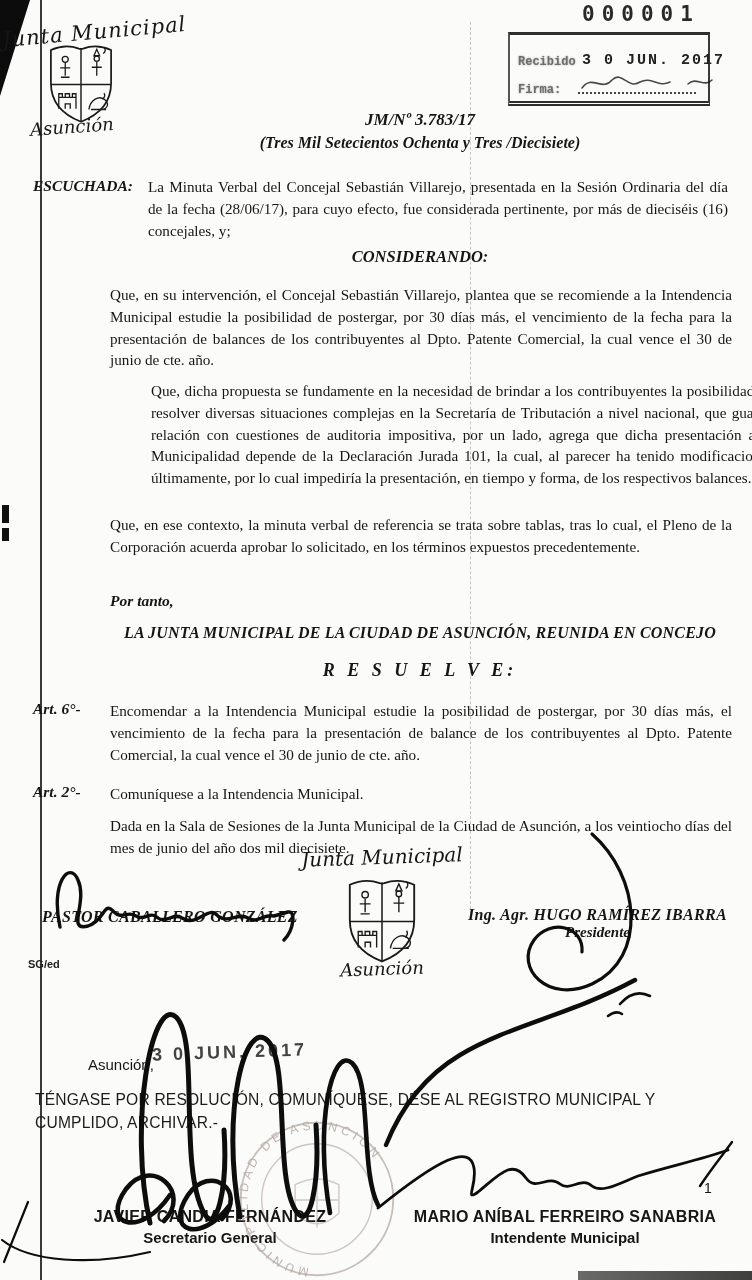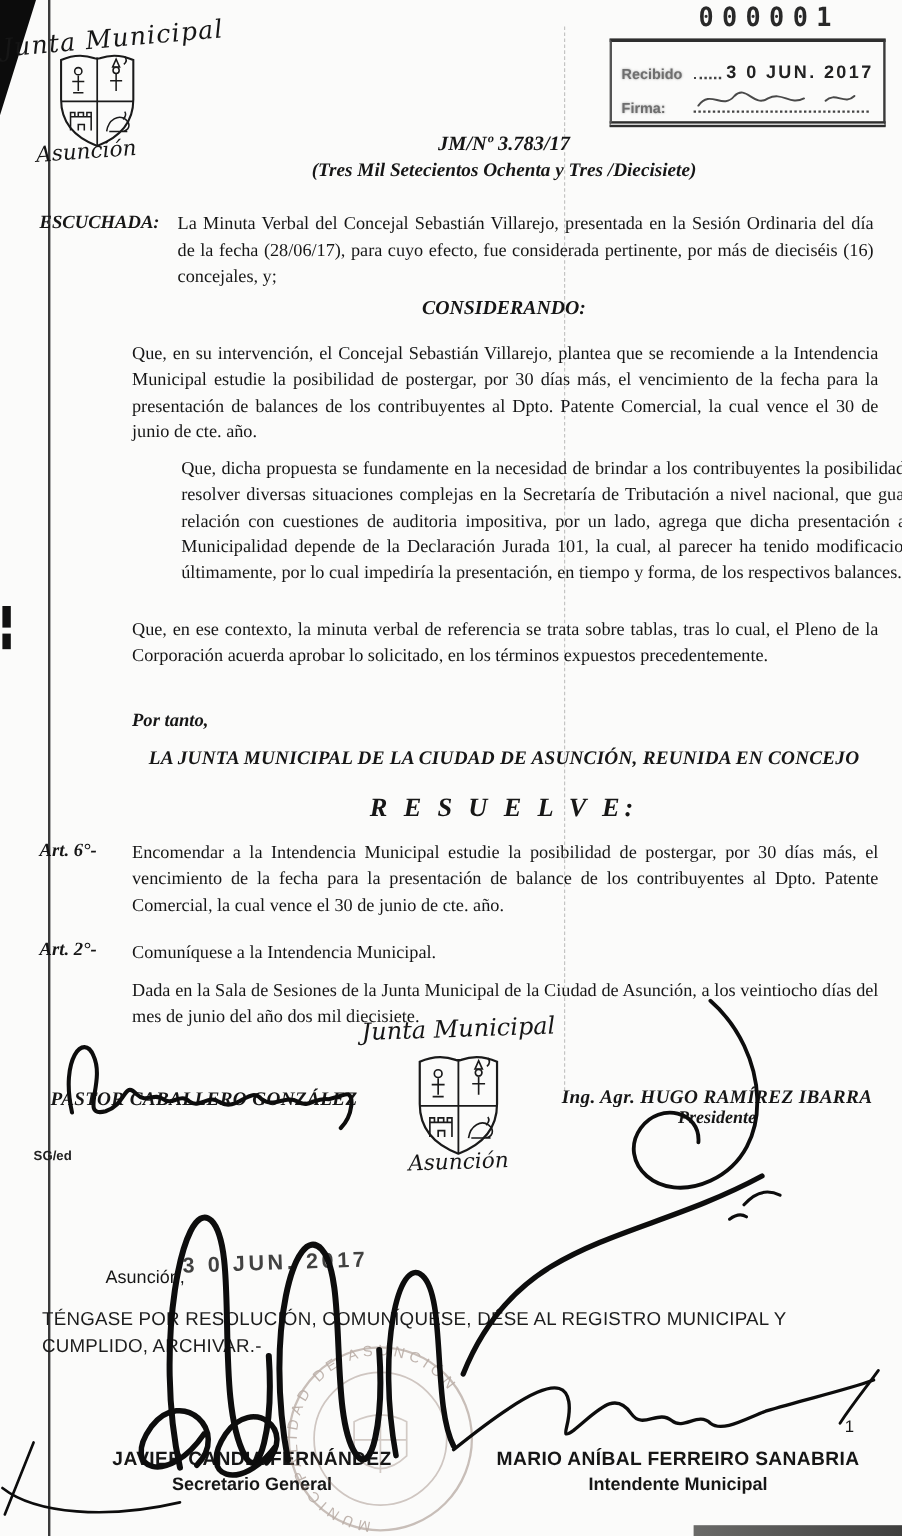--- a/index.html
+++ b/index.html
@@ -18,41 +18,41 @@
   .bottom-strip{left:578px;top:1271px;width:174px;height:9px;background:linear-gradient(90deg,#6a6a68,#3f3f3e);}
   
   .script{font-family:"DejaVu Serif", serif;font-style:italic;}
   .lh-org{left:2px;top:20px;font-size:21px;transform:rotate(-5deg);letter-spacing:1px;}
   .lh-city{left:30px;top:116px;font-size:18px;transform:rotate(-4deg);}
   .center-org{left:262px;top:845px;width:240px;text-align:center;font-size:20px;transform:rotate(-2deg);}
   .center-city{left:282px;top:958px;width:200px;text-align:center;font-size:18px;transform:rotate(-2deg);}
   
   .perf-number{left:582px;top:2px;font-family:"DejaVu Sans Mono",monospace;font-size:21px;font-weight:bold;
     letter-spacing:7px;color:#181818;opacity:.92;transform:scaleY(1.05);}
-  .stamp-box{left:508px;top:32px;width:230px;height:74px;
+  .stamp-box{left:508px;top:32px;width:202px;height:74px;
     border-top:3px solid #2e2e2e;border-bottom:5px double #2e2e2e;
     border-left:2px solid #555;border-right:2px solid #3a3a3a;
-    padding:6px 8px 0 8px;box-sizing:border-box;font-family:Liberation Sans, sans-serif;}
+    padding:6px 8px 0 8px;box-sizing:border-box;font-family:Liberation Mono, monospace;}
   .stamp-row{display:flex;align-items:flex-end;height:28px;}
   .stamp-label{font-size:12px;font-weight:bold;color:#6e6e6e;text-shadow:0 0 2px #9a9a9a;min-width:58px;}
   .stamp-date{font-size:15px;letter-spacing:2px;color:#222;font-weight:bold;white-space:nowrap;}
   .stamp-line{flex:1;border-bottom:2px dotted #444;margin:0 4px 3px 2px;position:relative;height:18px;}
   
   .title-num{left:110px;top:110px;width:620px;text-align:center;font-size:17px;font-weight:bold;font-style:italic;}
   .title-words{left:110px;top:134px;width:620px;text-align:center;font-size:16px;font-weight:bold;font-style:italic;}
   .side-label{left:33px;width:112px;font-size:15.5px;font-weight:bold;font-style:italic;}
   .body-block{font-size:15.2px;line-height:21.8px;text-align:justify;}
   .esc-body{left:148px;top:176px;width:580px;}
   .h-center{width:620px;left:110px;text-align:center;font-weight:bold;font-style:italic;}
   .p1{left:110px;top:284px;width:622px;}
   .p2{left:110px;top:380px;width:622px;margin-left:41px;}
   .p3{left:110px;top:514px;width:622px;}
   .por-tanto{left:110px;top:592px;font-size:15.5px;font-weight:bold;font-style:italic;}
   .junta-line{top:624px;font-size:16px;letter-spacing:.2px;}
-  .resuelve{top:660px;font-size:22px;letter-spacing:4px;}
+  .resuelve{top:660px;font-size:18px;letter-spacing:4px;}
   .art-label{font-size:15.5px;font-weight:bold;font-style:italic;}
   .art1-body{left:110px;top:700px;width:622px;}
   .art2-body{left:110px;top:783px;width:622px;}
   .dada{left:110px;top:815px;width:622px;}
   
   .name-block{text-align:center;font-weight:bold;font-style:italic;}
   .name-block .nm{font-size:16px;letter-spacing:.3px;}
   .name-block .tt{font-size:15px;}
   .sec-block{left:20px;top:908px;width:300px;}
   .pres-block{left:445px;top:906px;width:305px;}

